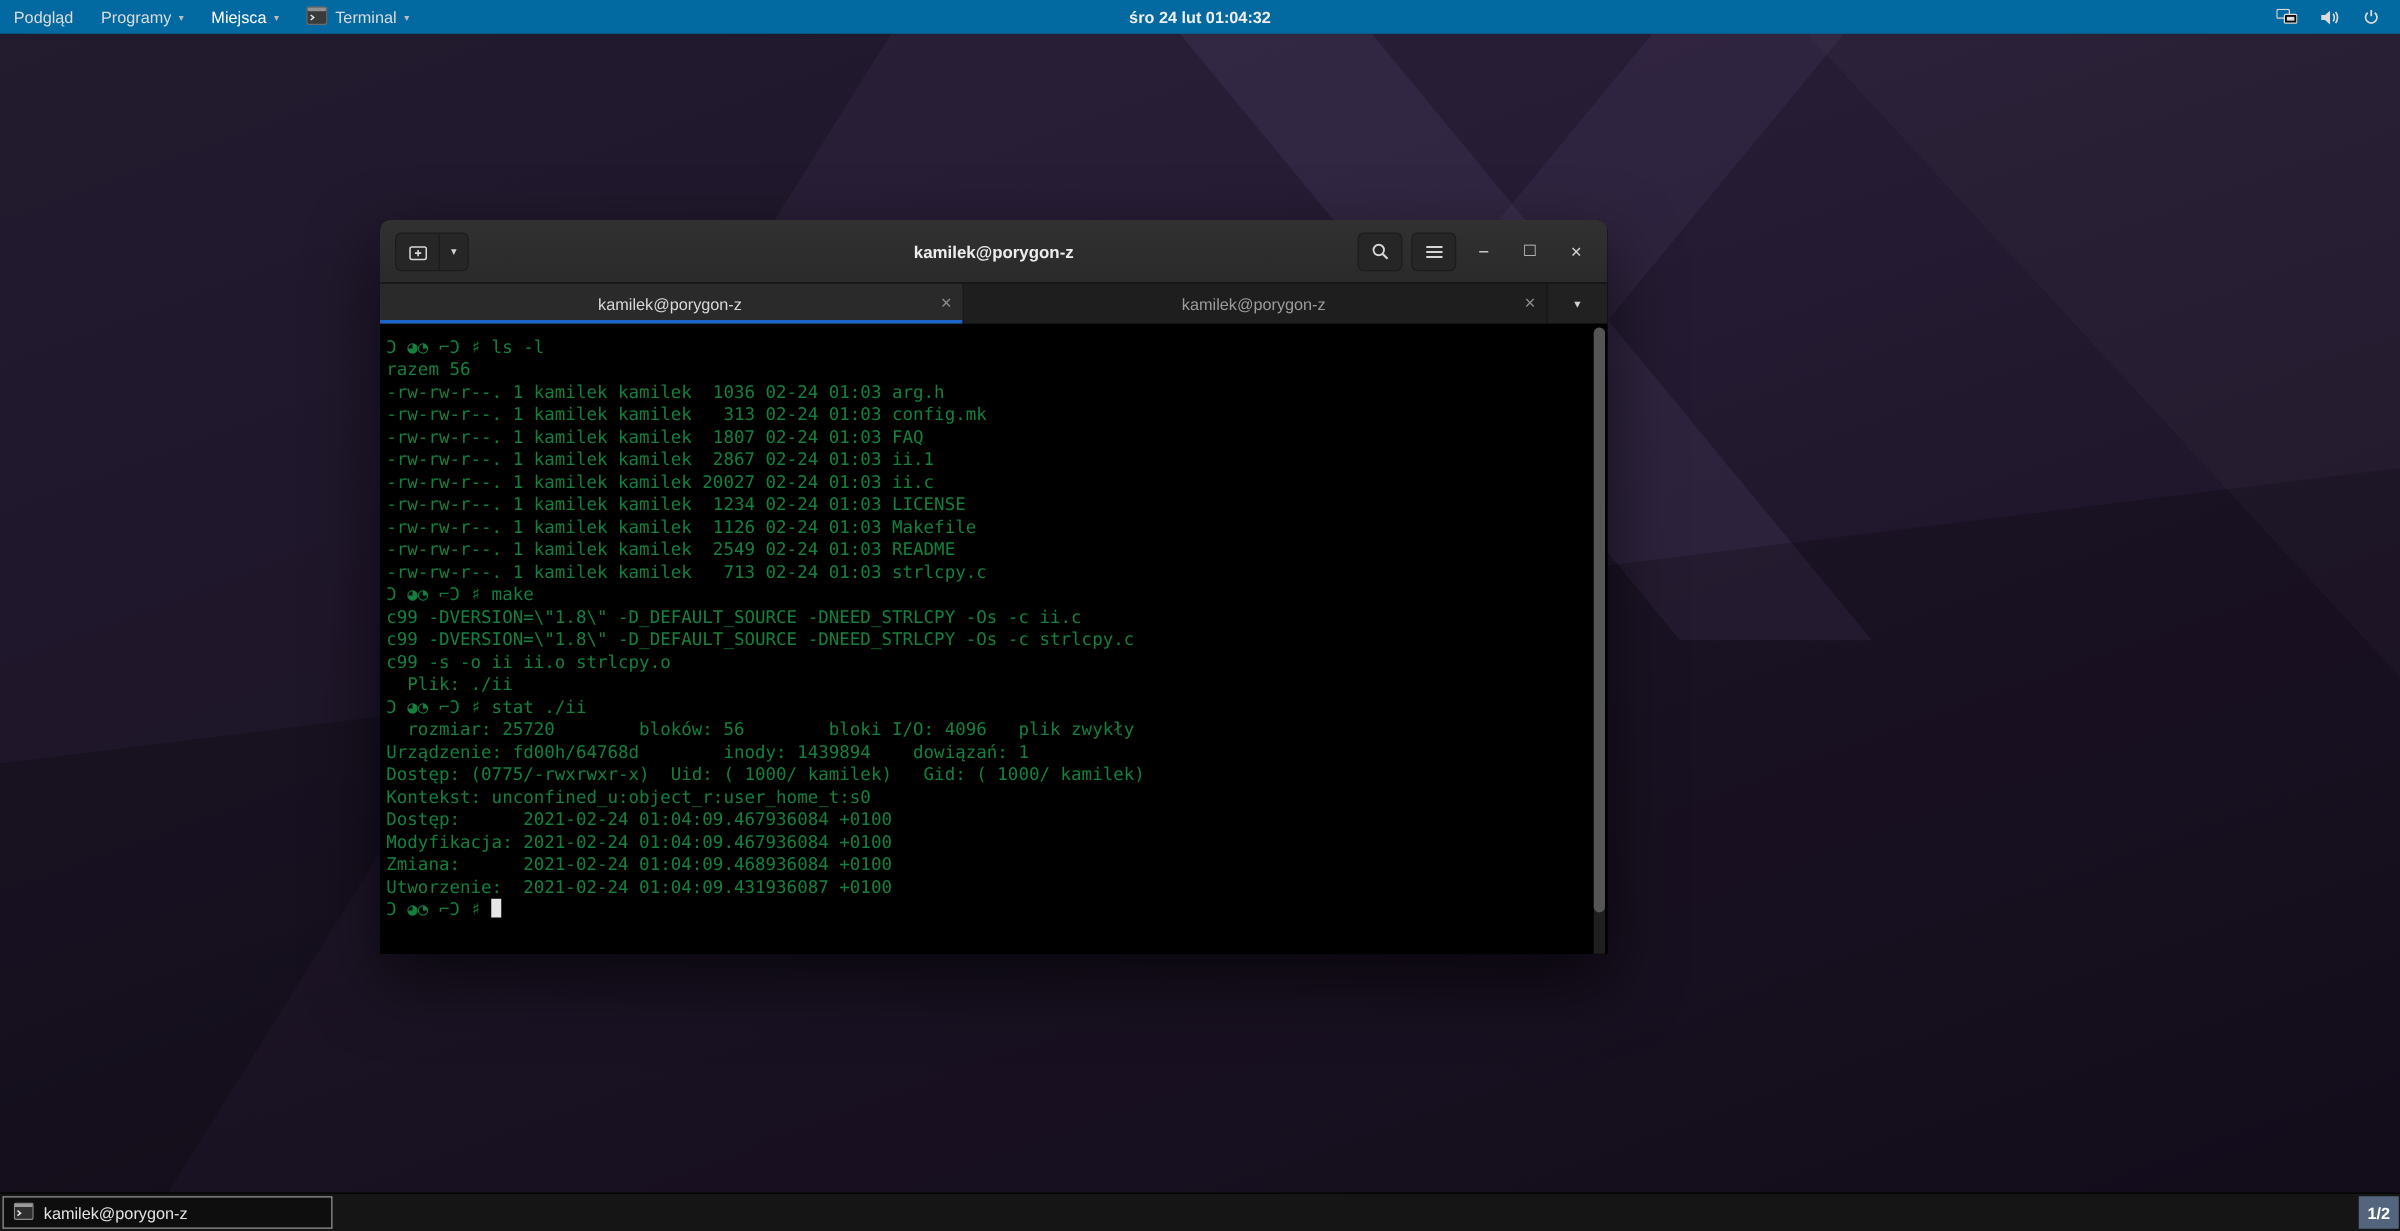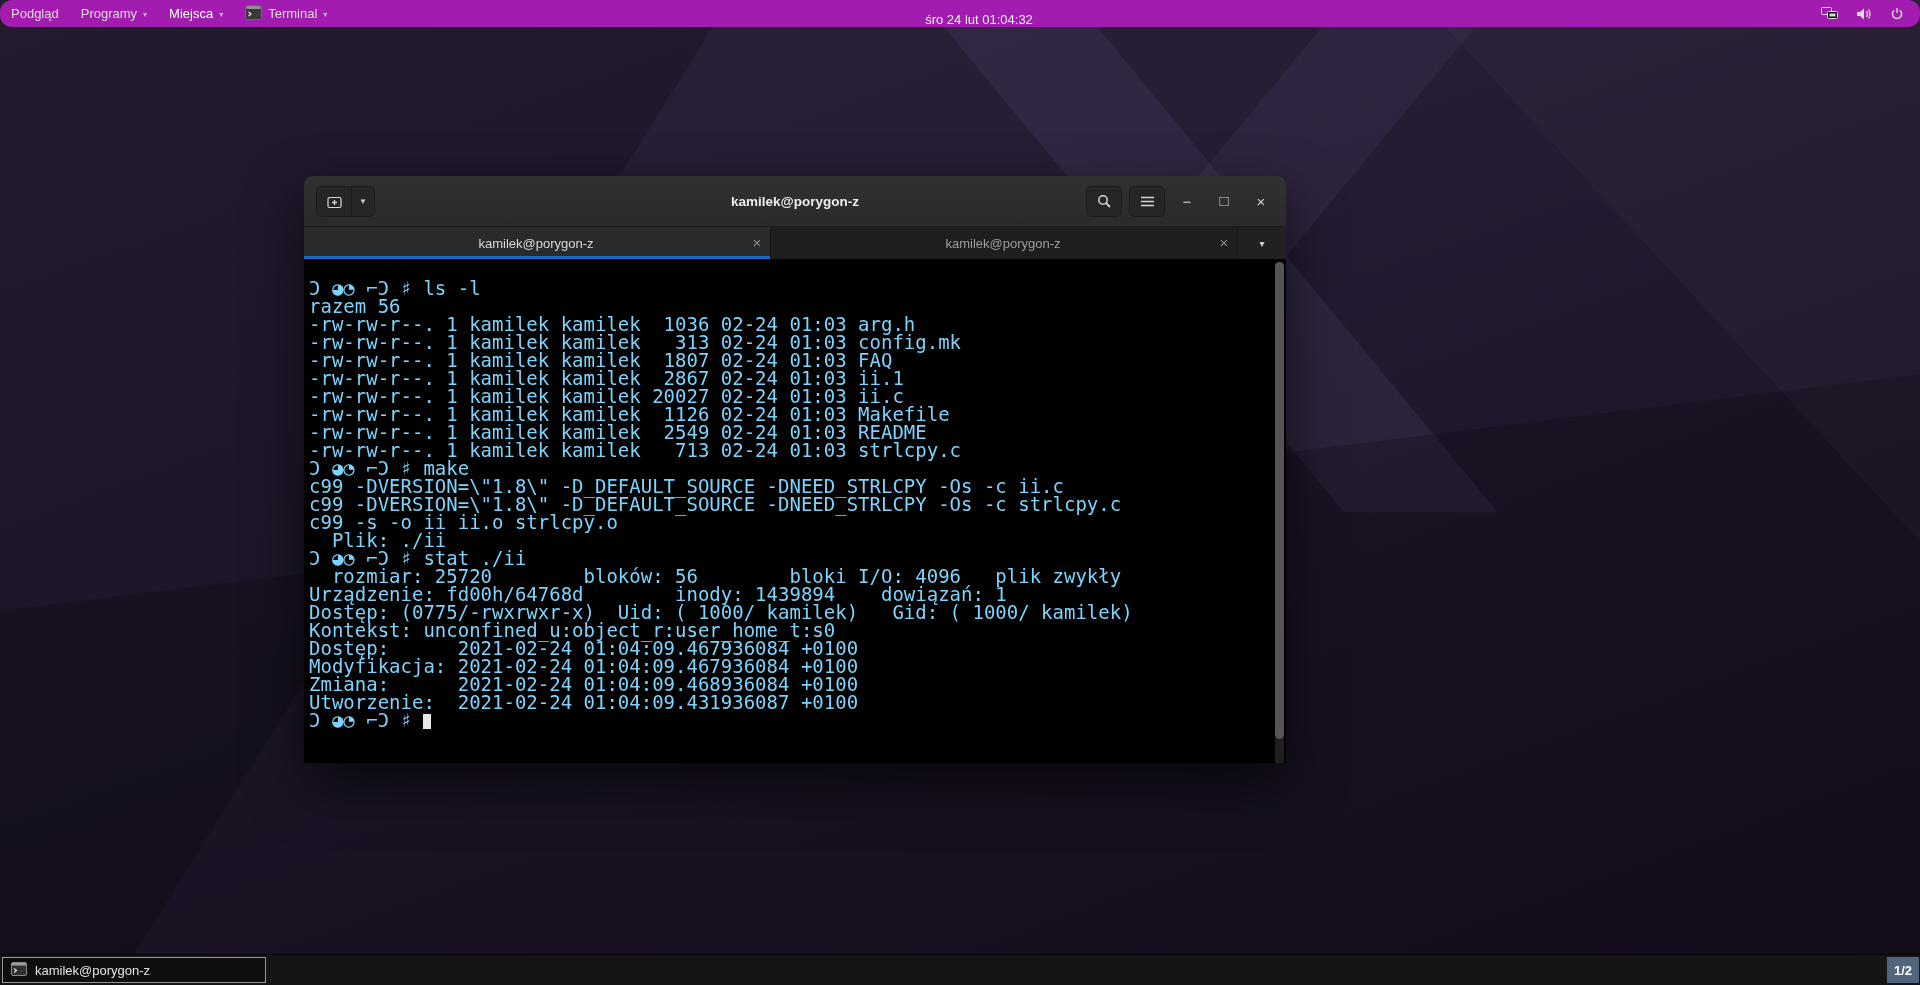--- a/index.html
+++ b/index.html
@@ -11,26 +11,26 @@
   
   .wallpaper{position:absolute;inset:0;
     background:linear-gradient(160deg,#2b2139 0%,#261c34 35%,#1e1529 70%,#170f21 100%);}
   .wp{position:absolute;inset:0;}
   .wp1{clip-path:polygon(0% 0%,38% 0%,6% 100%,0% 100%);background:rgba(0,0,0,0.18);}
   .wp2{clip-path:polygon(48% 0%,56% 0%,78% 52%,70% 52%);background:rgba(168,146,210,0.09);}
   .wp3{clip-path:polygon(70% 0%,78% 0%,56% 52%,48% 52%);background:rgba(168,146,210,0.07);}
   .wp4{clip-path:polygon(0% 62%,100% 38%,100% 100%,0% 100%);background:rgba(0,0,0,0.20);}
   .wp5{clip-path:polygon(74% 0%,100% 0%,100% 55%);background:rgba(255,255,255,0.025);}
   
-  .top-bar{position:absolute;top:0;left:0;right:0;height:27px;background:#a21caf;
-    display:flex;align-items:flex-end;color:#dcdcdc;font-size:13px;z-index:50;border-radius:12px;}
+  .top-bar{position:absolute;top:0;left:0;right:0;height:27px;background:#0369a1;
+    display:flex;align-items:center;color:#dcdcdc;font-size:13px;z-index:50;}
   .menu-item{height:100%;display:flex;align-items:center;gap:6px;padding:0 11px;cursor:default;}
   .menu-item .caret{font-size:8px;color:#bdbdbd;transform:translateY(1px);}
   .menu-item.bright{color:#ffffff;font-weight:400;}
-  .top-clock{position:absolute;left:50%;transform:translateX(-50%);font-weight:400;color:#efefef;margin-left:19px;}
+  .top-clock{position:absolute;left:50%;transform:translateX(-50%);font-weight:700;color:#efefef;}
   .top-right{margin-left:auto;display:flex;align-items:center;gap:18px;padding-right:16px;height:100%;}
   .top-right svg{display:block;}
   
   .window{position:absolute;left:304px;top:176px;width:982px;height:587px;
     border-radius:8px 8px 0 0;box-shadow:0 22px 55px rgba(0,0,0,0.6);overflow:hidden;z-index:30;
     background:#000;}
   .titlebar{height:50px;background:linear-gradient(#313131,#2a2a2a);position:relative;
     display:flex;align-items:center;border-bottom:1px solid #1b1b1b;}
   .win-title{position:absolute;left:0;right:0;text-align:center;font-weight:700;
     font-size:13.5px;color:#ededed;pointer-events:none;}
@@ -51,22 +51,22 @@
   
   .tabbar{height:32px;background:#212121;display:flex;align-items:stretch;}
   .tab{flex:1 1 0;max-width:466px;display:flex;align-items:center;position:relative;
     background:#1e1e1e;color:#9d9d9d;font-size:13px;border-right:1px solid #171717;}
   .tab-label{flex:1;text-align:center;padding-left:24px;white-space:nowrap;overflow:hidden;}
   .tab-close{width:26px;text-align:center;color:#8d8d8d;font-size:15px;line-height:32px;}
   .tab.active{background:#2a2a2a;color:#d9d9d9;box-shadow:inset 0 -3px 0 #1a66c6;}
   .tab-overflow{width:48px;margin-left:auto;display:flex;align-items:center;
     justify-content:center;color:#d0d0d0;font-size:10px;}
   
-  .terminal-body{position:relative;height:505px;background:#000;padding-top:20px;
-    font-family:"DejaVu Sans Mono","DejaVu Sans",monospace;font-size:19px;color:#7dd3fc;}
+  .terminal-body{position:relative;height:505px;background:#000;padding-top:10px;
+    font-family:"DejaVu Sans Mono","DejaVu Sans",monospace;font-size:14px;color:#15803d;}
   .term-line{white-space:pre;height:18px;line-height:18px;padding-left:5px;}
   .cursor{display:inline-block;width:8px;height:15px;background:#e6e6e6;vertical-align:-2px;}
   .scrollbar{position:absolute;top:3px;bottom:3px;right:2px;width:9px;background:#1f1f1f;
     border-radius:5px;}
   .scroll-thumb{position:absolute;top:0;left:0;width:100%;height:92%;background:#555555;
     border-radius:5px;}
   
   .bottom-bar{position:absolute;left:0;right:0;bottom:0;height:30px;background:#151515;
     border-top:1px solid #000;display:flex;align-items:center;z-index:50;}
   .task-btn{margin-left:2px;width:264px;height:26px;box-sizing:border-box;display:flex;
@@ -191,20 +191,21 @@
 
   <div class="terminal-body">
     <div id="terminal-output">
         <div class="term-line">Ͻ ◕◔ ⌐Ͻ ♯ ls -l</div>
         <div class="term-line">razem 56</div>
         <div class="term-line">-rw-rw-r--. 1 kamilek kamilek  1036 02-24 01:03 arg.h</div>
         <div class="term-line">-rw-rw-r--. 1 kamilek kamilek   313 02-24 01:03 config.mk</div>
         <div class="term-line">-rw-rw-r--. 1 kamilek kamilek  1807 02-24 01:03 FAQ</div>
         <div class="term-line">-rw-rw-r--. 1 kamilek kamilek  2867 02-24 01:03 ii.1</div>
         <div class="term-line">-rw-rw-r--. 1 kamilek kamilek 20027 02-24 01:03 ii.c</div>
+        <div class="term-line">-rw-rw-r--. 1 kamilek kamilek  1234 02-24 01:03 LICENSE</div>
         <div class="term-line">-rw-rw-r--. 1 kamilek kamilek  1126 02-24 01:03 Makefile</div>
         <div class="term-line">-rw-rw-r--. 1 kamilek kamilek  2549 02-24 01:03 README</div>
         <div class="term-line">-rw-rw-r--. 1 kamilek kamilek   713 02-24 01:03 strlcpy.c</div>
         <div class="term-line">Ͻ ◕◔ ⌐Ͻ ♯ make</div>
         <div class="term-line">c99 -DVERSION=\"1.8\" -D_DEFAULT_SOURCE -DNEED_STRLCPY -Os -c ii.c</div>
         <div class="term-line">c99 -DVERSION=\"1.8\" -D_DEFAULT_SOURCE -DNEED_STRLCPY -Os -c strlcpy.c</div>
         <div class="term-line">c99 -s -o ii ii.o strlcpy.o</div>
         <div class="term-line">  Plik: ./ii</div>
         <div class="term-line">Ͻ ◕◔ ⌐Ͻ ♯ stat ./ii</div>
         <div class="term-line">  rozmiar: 25720        bloków: 56        bloki I/O: 4096   plik zwykły</div>

